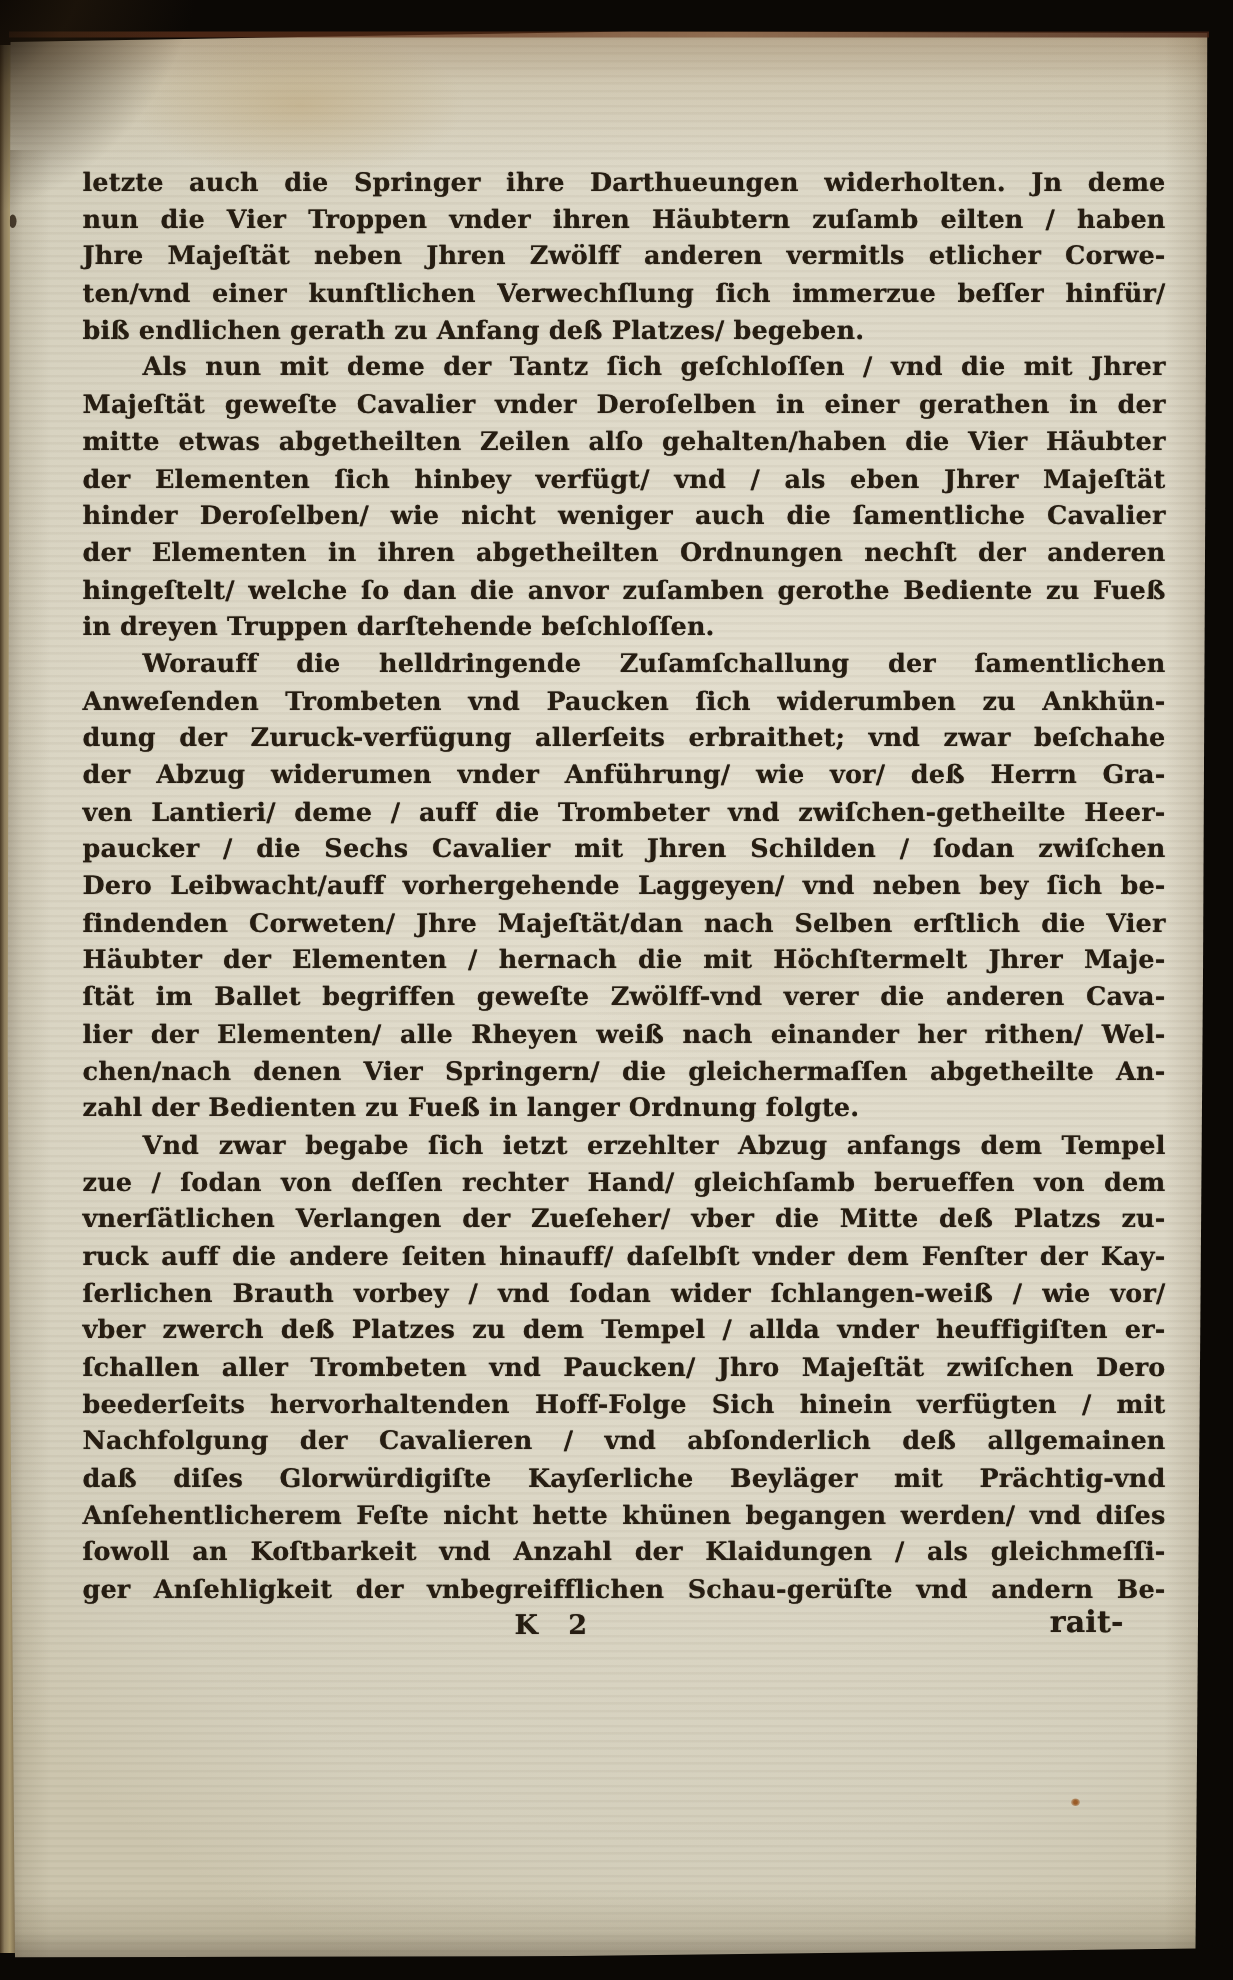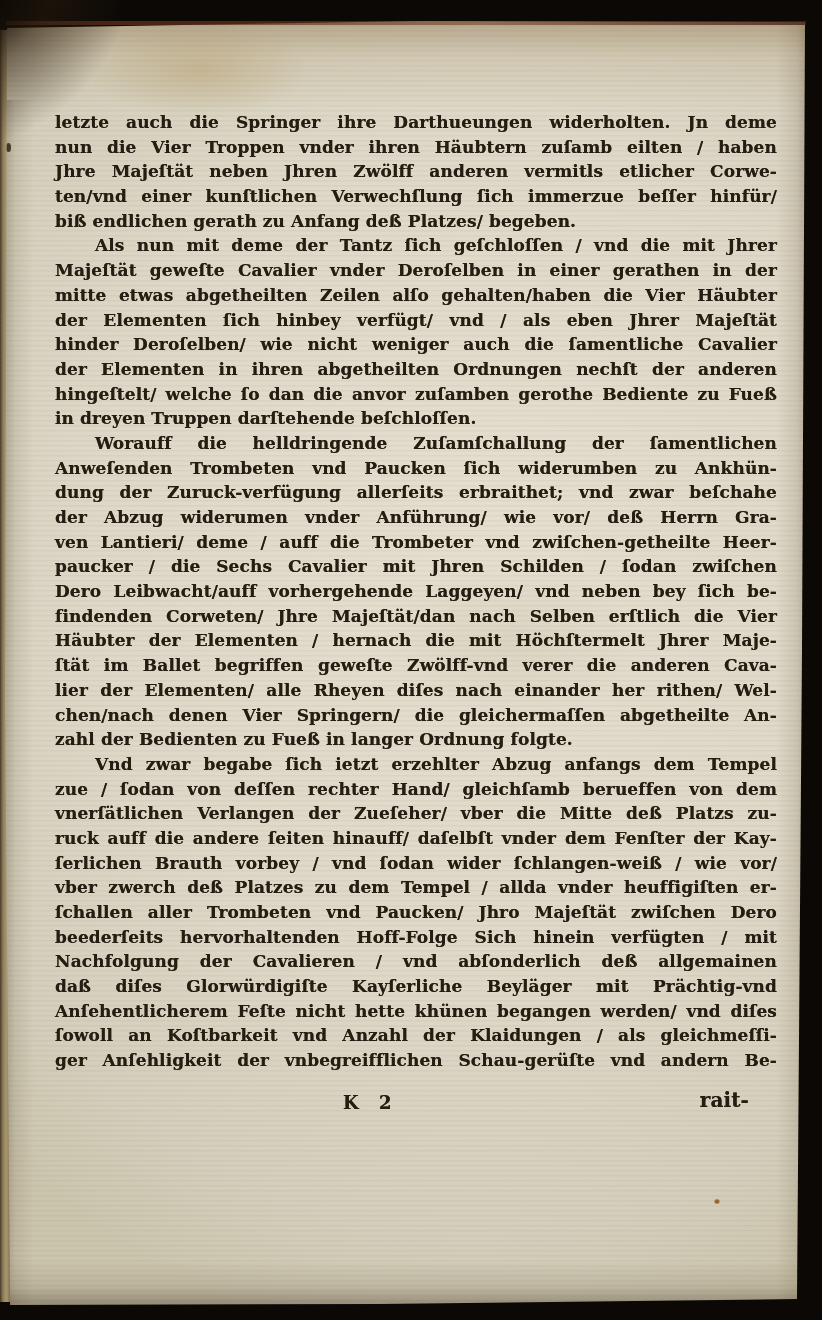--- a/index.html
+++ b/index.html
@@ -84,21 +84,21 @@
   }
   .paragraph{margin:0;}
   .line{
     line-height:24.7px;height:24.7px;
     text-align:justify;text-align-last:justify;
     white-space:nowrap;overflow:visible;
   }
   .line.end{text-align-last:left;white-space:normal;}
   .line.indent{text-indent:40px;}
   .footer-line{
-    position:relative;height:26px;margin-top:19px;
+    position:relative;height:26px;
   }
   .signature-mark{
     position:absolute;left:288px;top:0;
     letter-spacing:7px;font-size:18px;
   }
   .catchword{
     position:absolute;right:28px;top:-4px;font-size:20px;
   }
 </style>
 </head>
@@ -142,21 +142,21 @@
           <div class="line indent">Worauff die helldringende Zuſamſchallung der ſamentlichen</div>
           <div class="line">Anweſenden Trombeten vnd Paucken ſich widerumben zu Ankhün-</div>
           <div class="line">dung der Zuruck-verfügung allerſeits erbraithet; vnd zwar beſchahe</div>
           <div class="line">der Abzug widerumen vnder Anführung/ wie vor/ deß Herrn Gra-</div>
           <div class="line">ven Lantieri/ deme / auff die Trombeter vnd zwiſchen-getheilte Heer-</div>
           <div class="line">paucker / die Sechs Cavalier mit Jhren Schilden / ſodan zwiſchen</div>
           <div class="line">Dero Leibwacht/auff vorhergehende Laggeyen/ vnd neben bey ſich be-</div>
           <div class="line">findenden Corweten/ Jhre Majeſtät/dan nach Selben erſtlich die Vier</div>
           <div class="line">Häubter der Elementen / hernach die mit Höchſtermelt Jhrer Maje-</div>
           <div class="line">ſtät im Ballet begriffen geweſte Zwölff-vnd verer die anderen Cava-</div>
-          <div class="line">lier der Elementen/ alle Rheyen diſes nach einander her rithen/ Wel-</div>
+          <div class="line">lier der Elementen/ alle Rheyen weiß nach einander her rithen/ Wel-</div>
           <div class="line">chen/nach denen Vier Springern/ die gleichermaſſen abgetheilte An-</div>
           <div class="line end">zahl der Bedienten zu Fueß in langer Ordnung folgte.</div>
         </div>
         <div class="paragraph">
           <div class="line indent">Vnd zwar begabe ſich ietzt erzehlter Abzug anfangs dem Tempel</div>
           <div class="line">zue / ſodan von deſſen rechter Hand/ gleichſamb berueffen von dem</div>
           <div class="line">vnerſätlichen Verlangen der Zueſeher/ vber die Mitte deß Platzs zu-</div>
           <div class="line">ruck auff die andere ſeiten hinauff/ daſelbſt vnder dem Fenſter der Kay-</div>
           <div class="line">ſerlichen Brauth vorbey / vnd ſodan wider ſchlangen-weiß / wie vor/</div>
           <div class="line">vber zwerch deß Platzes zu dem Tempel / allda vnder heuffigiſten er-</div>

